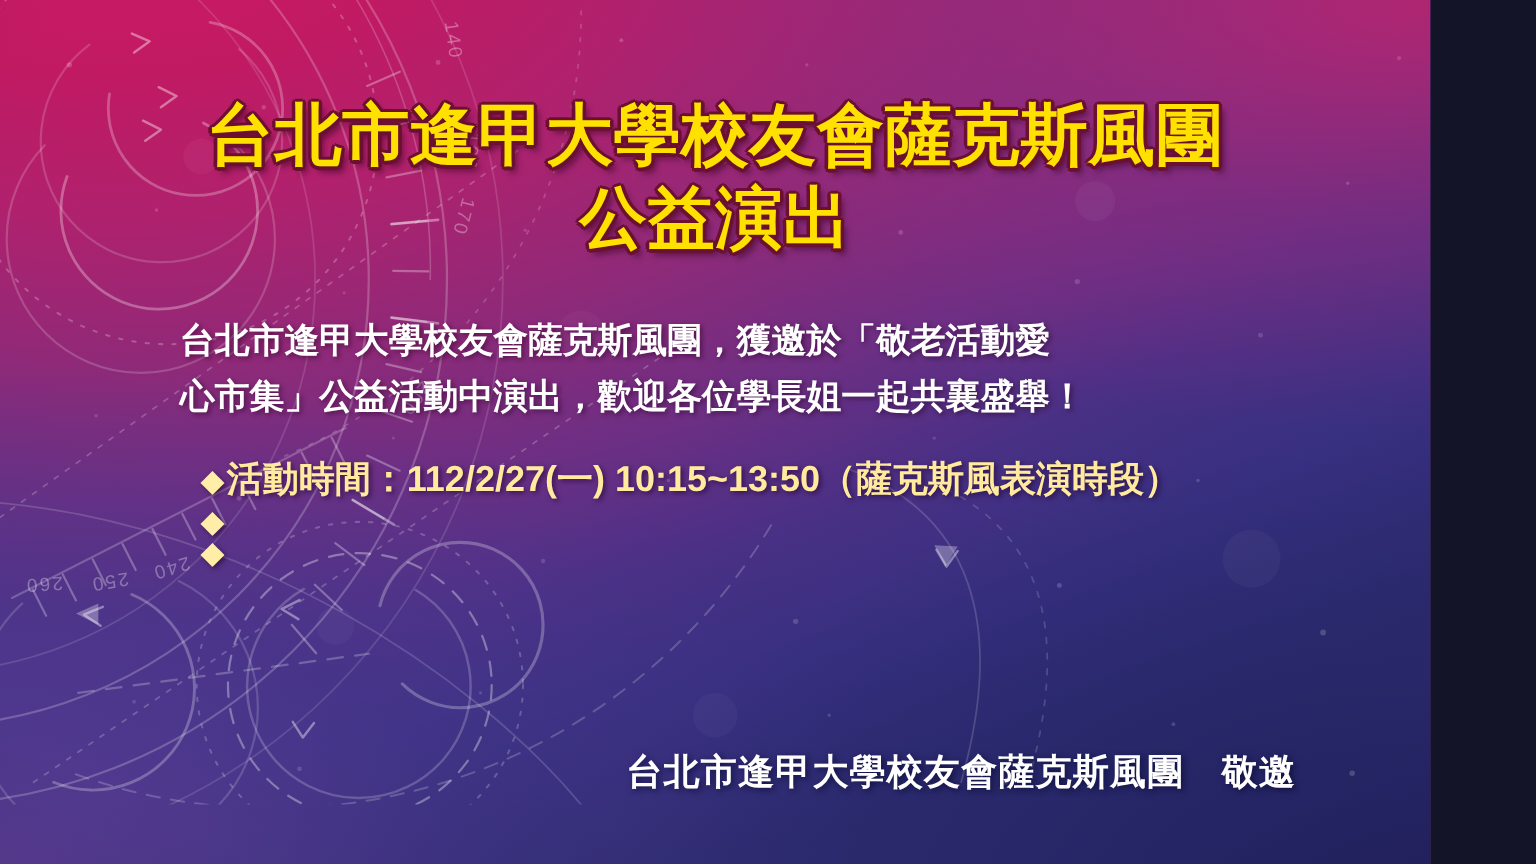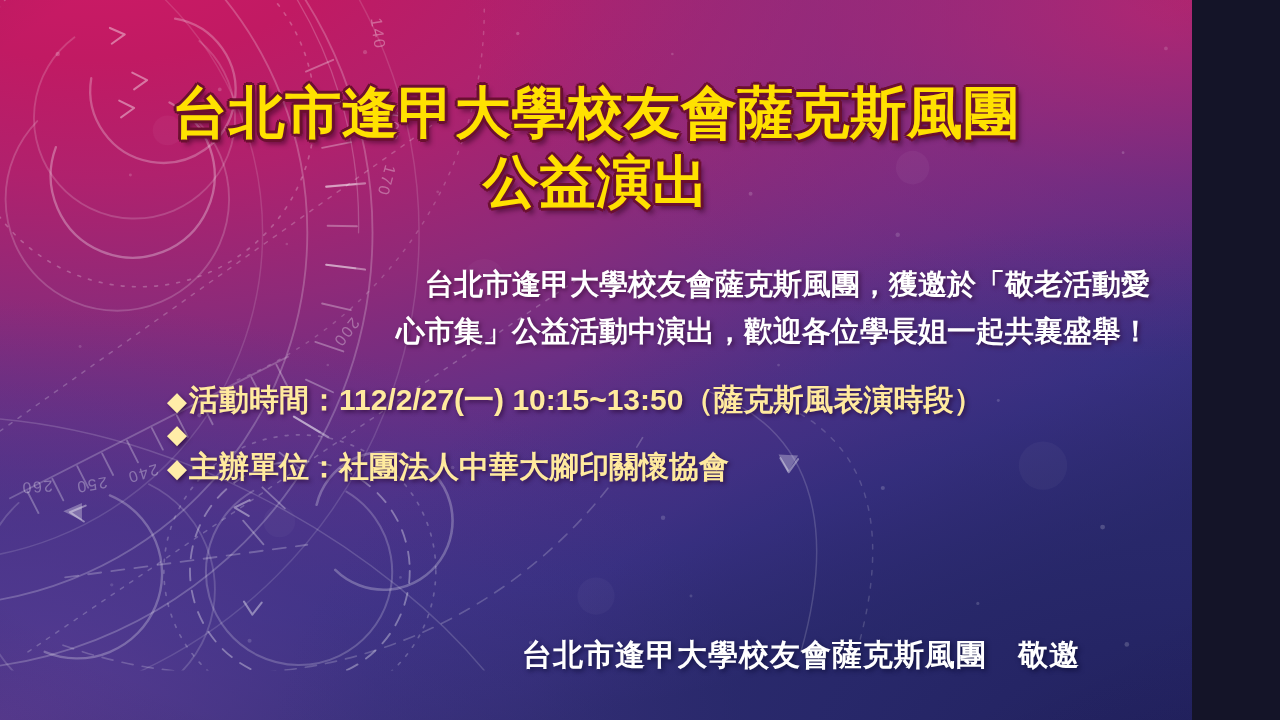--- a/index.html
+++ b/index.html
@@ -71,21 +71,21 @@
        0   -3px 0 #6b1030,  0    3px 0 #6b1030,
        4px  5px 5px rgba(40,0,25,.55);
     white-space: pre-line;
   }
 
   .lede {
     position: absolute;
     left: 150px;
     width: 1000px;
     top: 232px;
-    text-align: right;
+    text-align: left;
     font-size: 29px;
     line-height: 1.62;
     font-weight: bold;
     color: #ffffff;
     text-shadow: 2px 2px 4px rgba(45,5,40,.6);
     white-space: pre-line;
   }
 
   .bullets {
     position: absolute;
@@ -106,21 +106,21 @@
   .bullet-marker {
     font-size: 26px;
     color: #ffeda8;
     margin-right: 2px;
     line-height: 1;
   }
 
   .footer {
     position: absolute;
     right: 112px;
-    bottom: 44px;
+    bottom: 56px;
     font-size: 30px;
     font-weight: bold;
     color: #ffffff;
     letter-spacing: 1px;
     text-shadow: 2px 2px 5px rgba(10,10,50,.75);
     white-space: pre;
   }
 </style>
 </head>
 <body>
@@ -335,19 +335,18 @@
     <div class="bullets">
       <div class="bullet-row">
         <span class="bullet-marker">◆</span>
         <span>活動時間：112/2/27(一) 10:15~13:50（薩克斯風表演時段）</span>
       </div>
       <div class="bullet-row">
         <span class="bullet-marker">◆</span>
       </div>
       <div class="bullet-row">
         <span class="bullet-marker">◆</span>
-        <span>主辦單位：社團法人中華大腳印關懷協會</span>
       </div>
     </div>
 
     <div class="footer">台北市逢甲大學校友會薩克斯風團　敬邀</div>
   </div>
 </div>
 
 </body></html>

